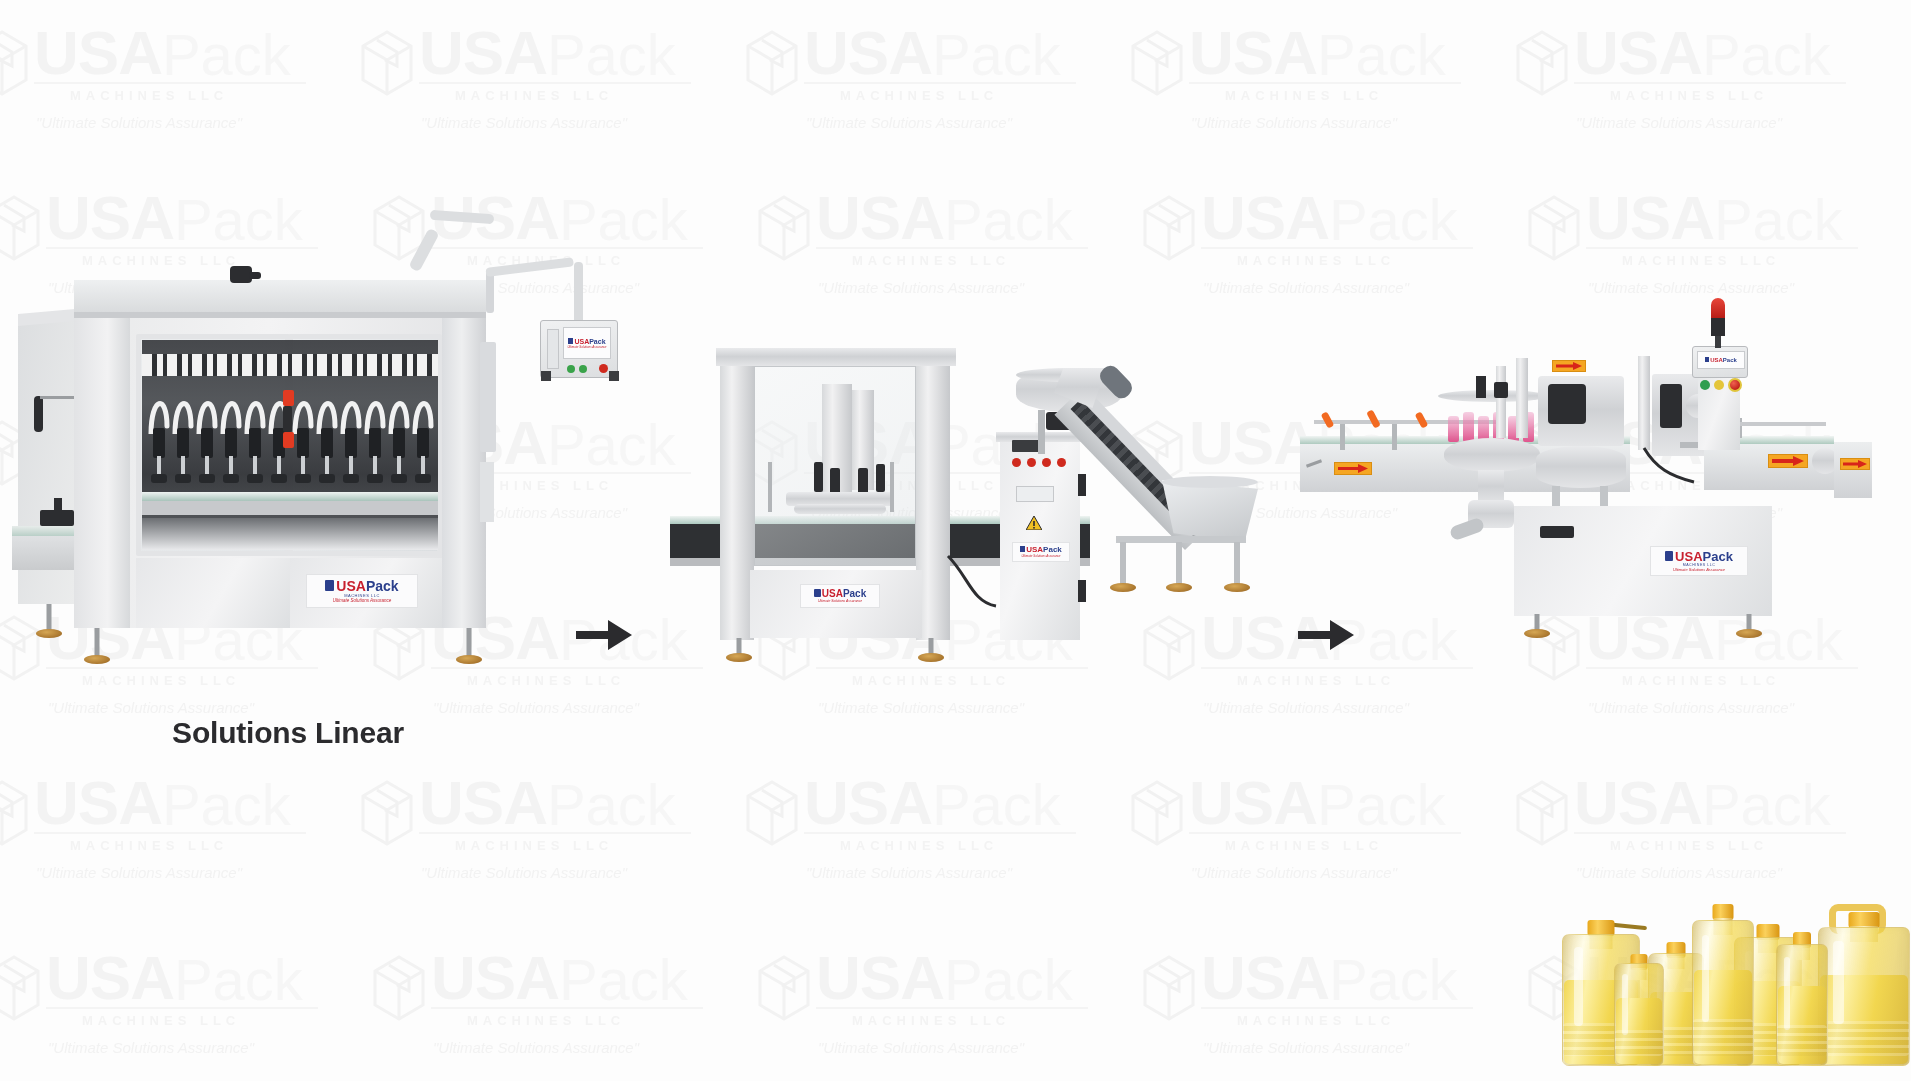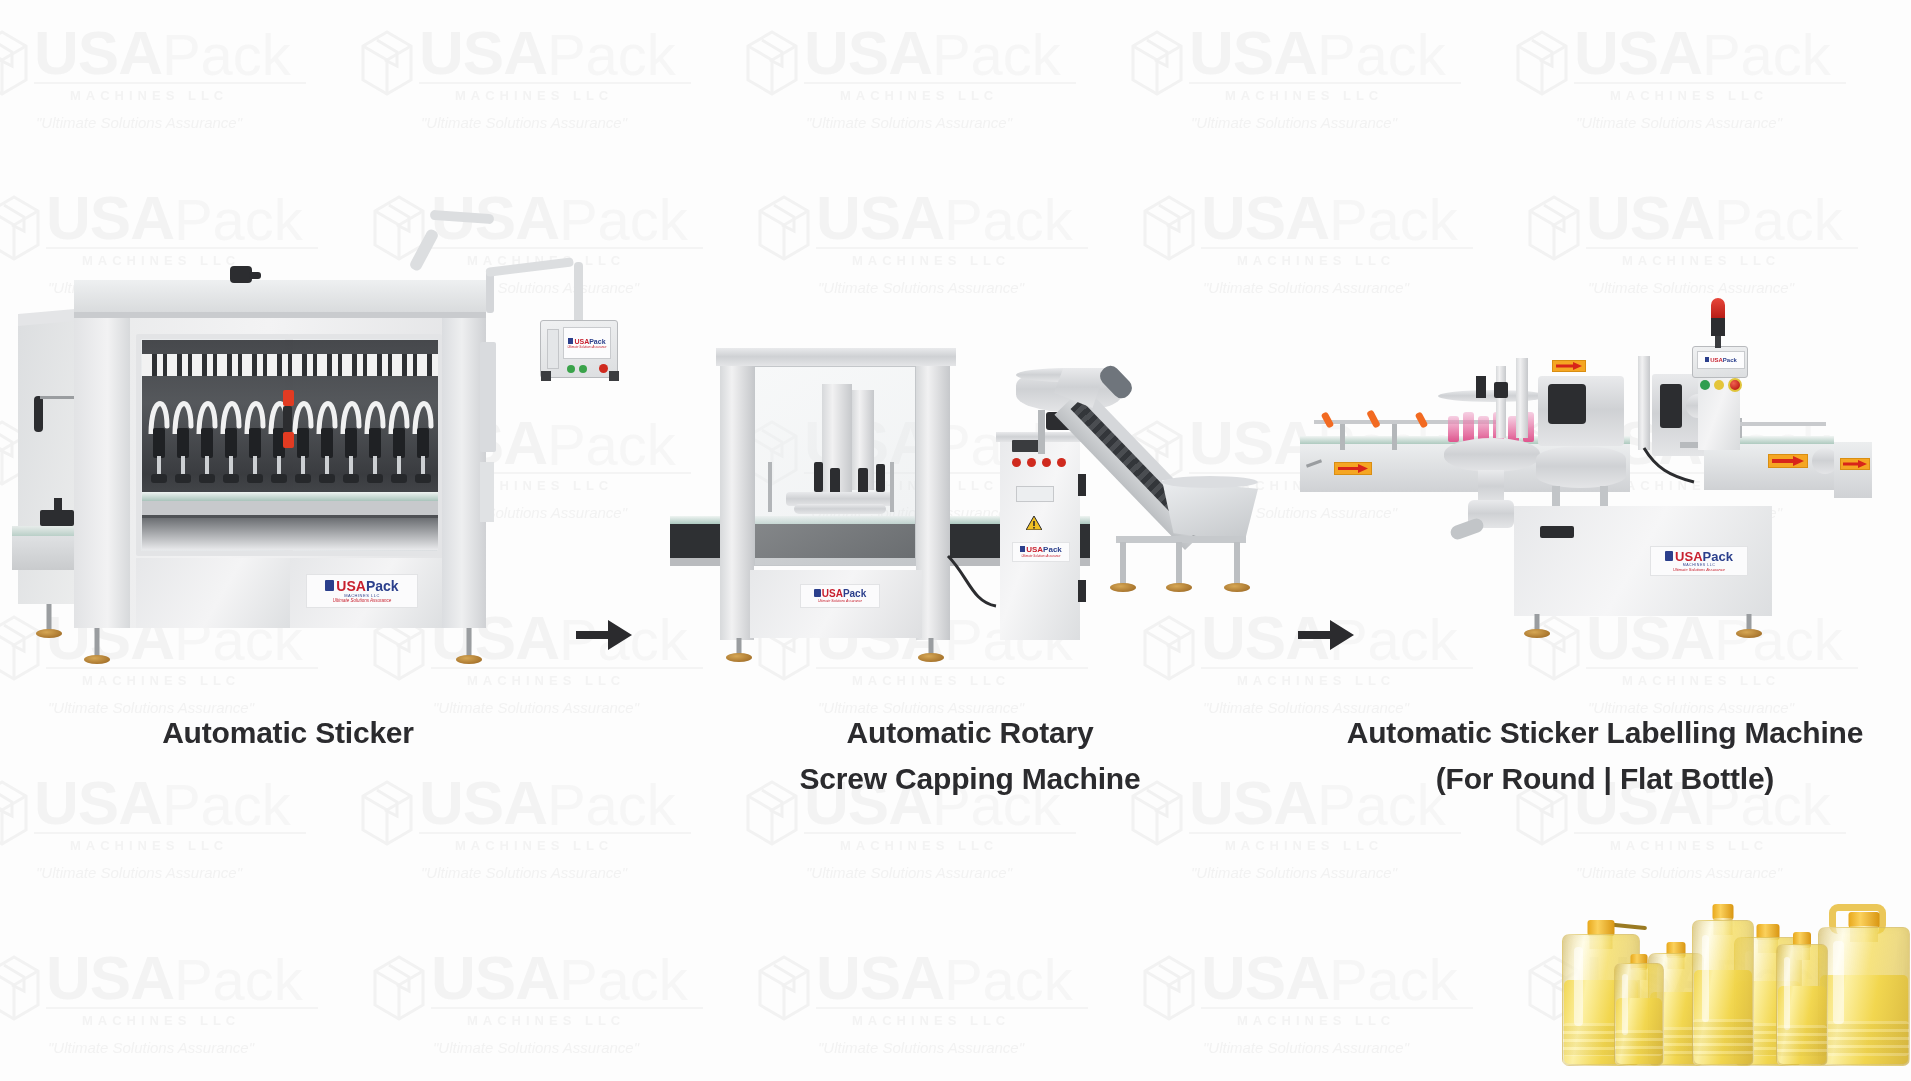--- a/index.html
+++ b/index.html
@@ -694,21 +694,21 @@
       <div class="stem" style="top:0; height:28px;"></div>
         <div class="pad"></div>
     </div>
     <div class="foot" style="left:438px; top:342px; width:26px; height:36px;">
       <div class="stem" style="top:0; height:28px;"></div>
         <div class="pad"></div>
     </div>
   </div>
 
   <div class="caption" style="left:60px; top:710px; width:456px;">
-    <span>Automatic Sticker</span>
+    <span>Solutions Linear</span>
   </div>
 
   <div class="flow-arrow" style="left:574px; top:614px;">
     <svg width="60" height="42" viewBox="0 0 60 42">
       <path d="M2,17 L34,17 L34,6 L58,21 L34,36 L34,25 L2,25 Z" fill="#2b2b2e"></path>
     </svg>
   </div>
 
   <div class="mach" style="left:690px; top:344px; width:560px; height:340px;">
 
@@ -817,24 +817,20 @@
       <div class="foot" style="left:134px; top:222px; width:26px; height:12px;">
           <div class="pad"></div>
         </div>
     </div>
 
     <svg style="position:absolute; left:256px; top:210px;" width="70" height="60">
       <path d="M2,2 C22,22 26,48 50,52" stroke="#2c2d30" stroke-width="3" fill="none"></path>
     </svg>
   </div>
 
-  <div class="caption" style="left:690px; top:710px; width:560px;">
-    <span>Automatic Rotary</span>
-    <span class="l2">Screw Capping Machine</span>
-  </div>
 
   <div class="flow-arrow" style="left:1296px; top:614px;">
     <svg width="60" height="42" viewBox="0 0 60 42">
       <path d="M2,17 L34,17 L34,6 L58,21 L34,36 L34,25 L2,25 Z" fill="#2b2b2e"></path>
     </svg>
   </div>
 
   <div class="mach" style="left:1300px; top:350px; width:610px; height:330px;">
 
     <div style="position:absolute; left:0px; top:86px; width:330px; height:8px; background:linear-gradient(180deg,#f0f4f3,#aecabf);"></div>
@@ -949,24 +945,20 @@
     </div>
 
     <div class="panel" style="left:534px; top:92px; width:38px; height:56px; background:linear-gradient(180deg,#eceeef,#d0d2d5);"></div>
     <div class="oarrow" style="left:540px; top:108px; width:30px; height:12px;">
       <svg width="24" height="8" viewBox="0 0 24 8">
           <path d="M0,2.6 L15,2.6 L15,0 L24,4 L15,8 L15,5.4 L0,5.4 Z" fill="#d8251a"></path>
         </svg>
     </div>
   </div>
 
-  <div class="caption" style="left:1300px; top:710px; width:610px;">
-    <span>Automatic Sticker Labelling Machine</span>
-    <span class="l2">(For Round | Flat Bottle)</span>
-  </div>
 
   <div class="bottles" style="left:1562px; top:838px; width:340px; height:230px;">
       <div class="bt" style="left: 0px; top: 76px; width: 78px; height: 152px; z-index: 3;">
         <div style="position:absolute;left:41px;top:10px;width:44px;height:4px;background:#9a7a22;border-radius:2px;transform:rotate(6deg);"></div>
         <div class="cap" style="top:6px;width:27px;height:16px;"></div>
         <div class="neck" style="top:20px;width:23px;height:15px;background:linear-gradient(90deg,rgba(230,205,120,.55),rgba(255,250,215,.80),rgba(215,185,95,.55));"></div>
         <div class="body" style="left:0;top:20px;width:78px;height:132px;background:linear-gradient(100deg,rgba(214,186,84,.55) 0%,rgba(255,252,226,.78) 22%,rgba(243,216,78,.72) 50%,rgba(206,176,66,.6) 100%);box-shadow:inset 0 -6px 12px rgba(160,130,40,.25);border:1px solid rgba(210,186,110,.45);"></div>
         <div style="position:absolute;left:2px;top:66px;width:74px;height:84px;background:linear-gradient(100deg,#f2d64b 0%,#fdf1a4 26%,#f2d64b 58%,#d9b83c 100%);border-radius:5px;opacity:.92;"></div>
         <div style="position:absolute;left:12px;top:33px;width:9px;height:79px;background:rgba(255,255,255,.55);border-radius:4px;"></div>
         <div style="position:absolute;left:1px;bottom:10px;width:76px;height:33px;background:repeating-linear-gradient(180deg,rgba(255,255,255,.22) 0 3px,rgba(180,150,50,.10) 3px 8px);border-radius:4px;"></div>

